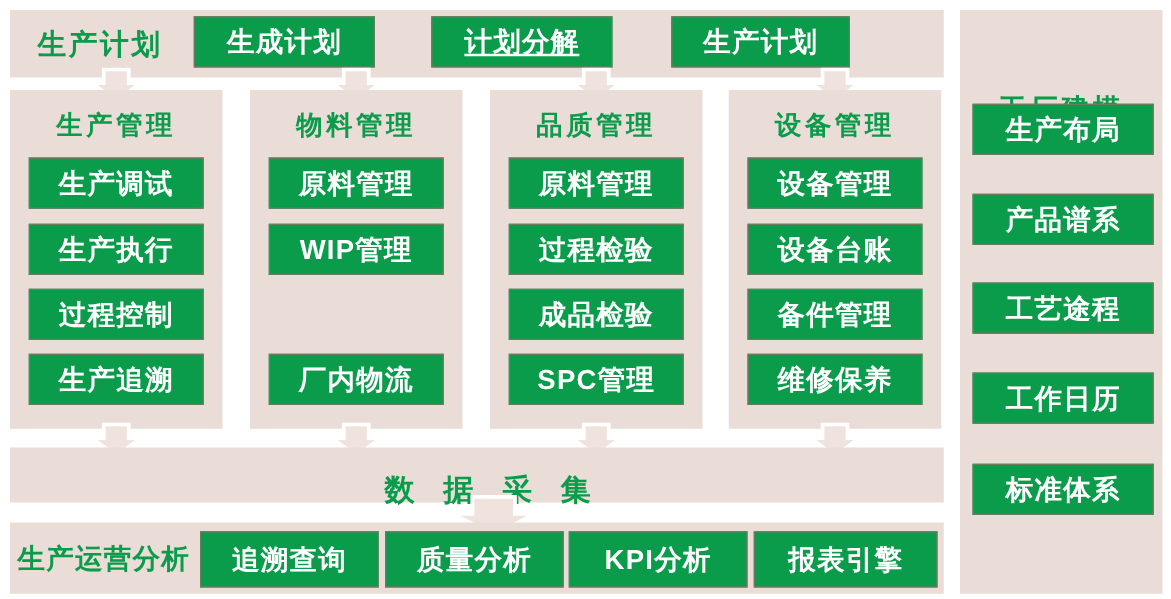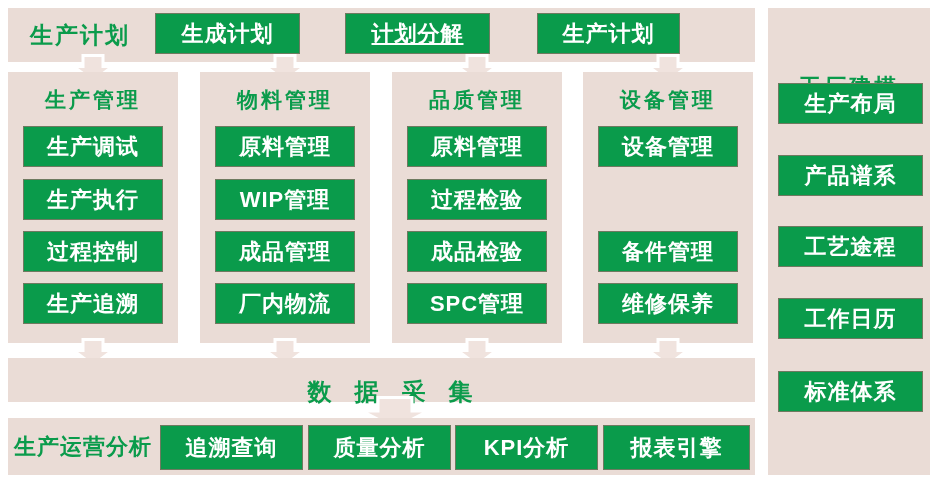--- a/index.html
+++ b/index.html
@@ -101,35 +101,35 @@
     <div class="gbtn col-btn col-btn-0">生产调试</div>
     <div class="gbtn col-btn col-btn-1">生产执行</div>
     <div class="gbtn col-btn col-btn-2">过程控制</div>
     <div class="gbtn col-btn col-btn-3">生产追溯</div>
   </div>
 
   <div class="panel col col-1">
     <div class="col-title gtext">物料管理</div>
     <div class="gbtn col-btn col-btn-0">原料管理</div>
     <div class="gbtn col-btn col-btn-1">WIP管理</div>
-    <div class="gbtn col-btn col-btn-2">成品管理</div>
     <div class="gbtn col-btn col-btn-3">厂内物流</div>
   </div>
 
   <div class="panel col col-2">
     <div class="col-title gtext">品质管理</div>
     <div class="gbtn col-btn col-btn-0">原料管理</div>
     <div class="gbtn col-btn col-btn-1">过程检验</div>
     <div class="gbtn col-btn col-btn-2">成品检验</div>
     <div class="gbtn col-btn col-btn-3">SPC管理</div>
   </div>
 
   <div class="panel col col-3">
     <div class="col-title gtext">设备管理</div>
     <div class="gbtn col-btn col-btn-0">设备管理</div>
+    <div class="gbtn col-btn col-btn-1">设备台账</div>
     <div class="gbtn col-btn col-btn-2">备件管理</div>
     <div class="gbtn col-btn col-btn-3">维修保养</div>
   </div>
 
   <div class="arrow ar2-0">
       <svg width="42" height="29" viewBox="0 0 42 29">
         <polygon points="11,1.5 31,1.5 31,12.5 40.5,12.5 21,27 1.5,12.5 11,12.5" fill="#f0e3de" stroke="#ffffff" stroke-width="3"></polygon>
       </svg>
     </div>
   <div class="arrow ar2-1">

